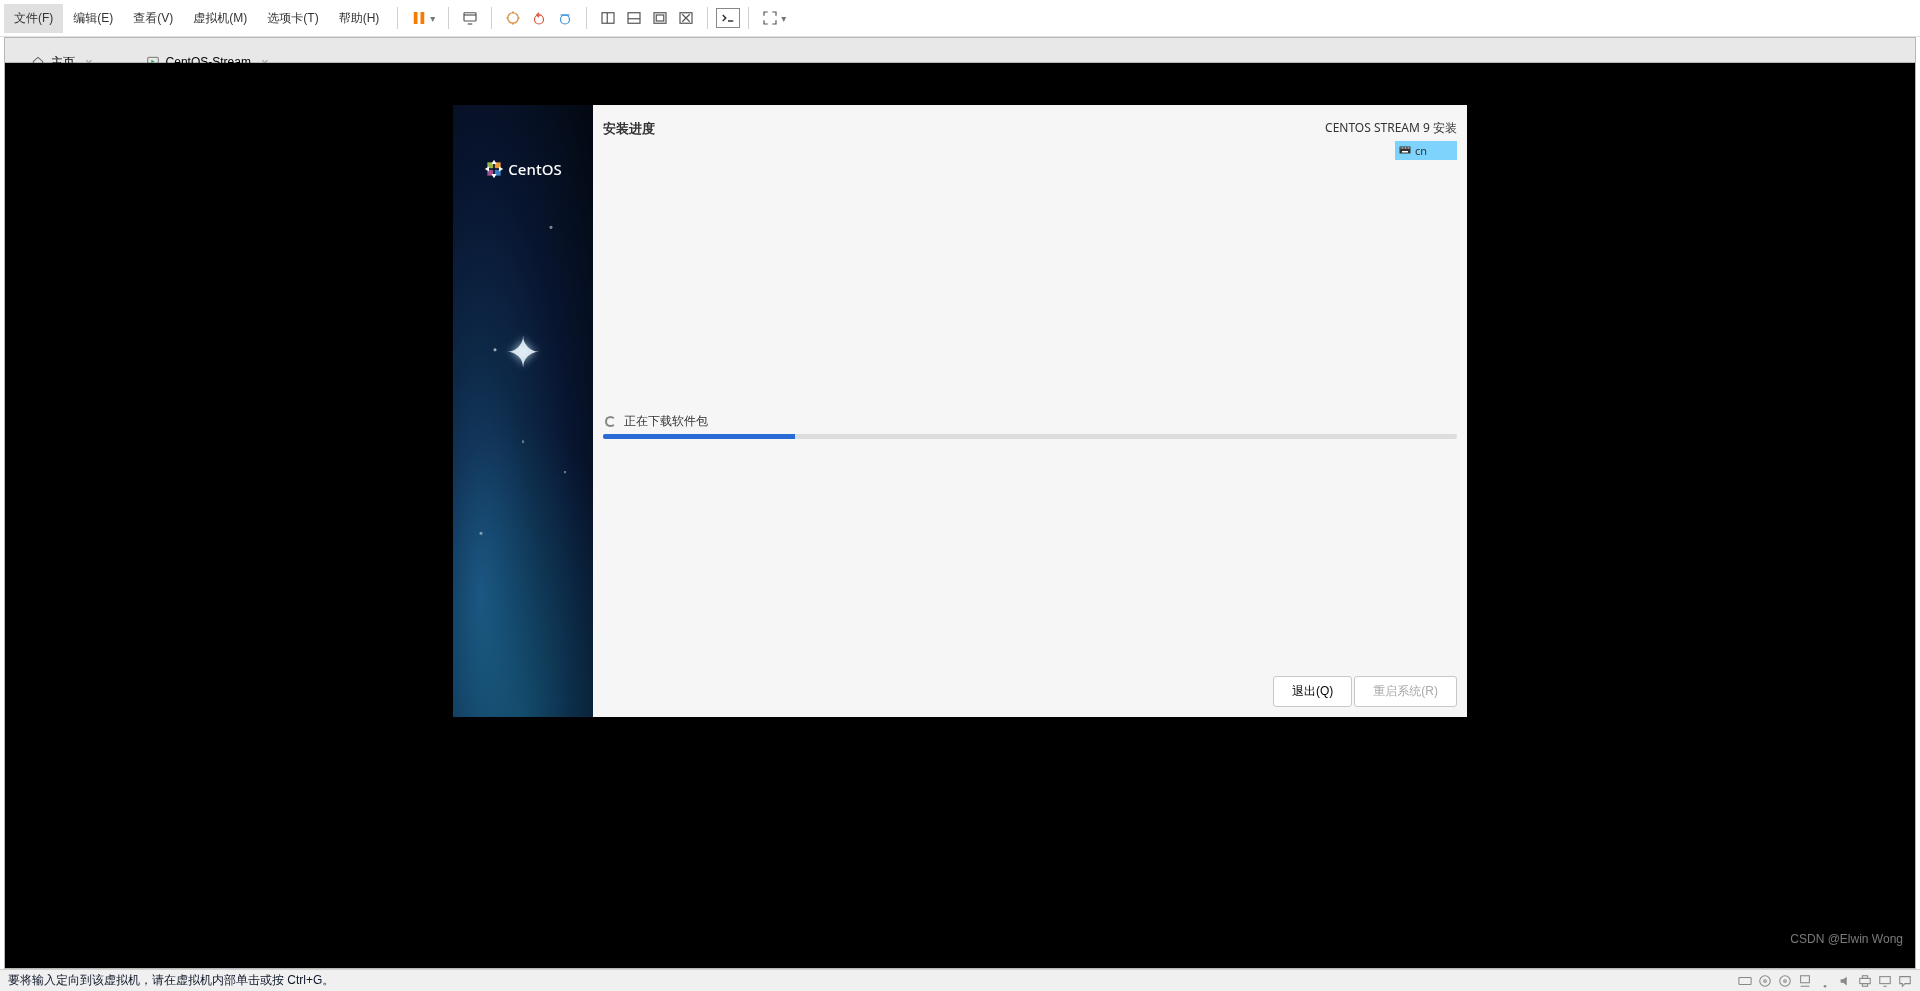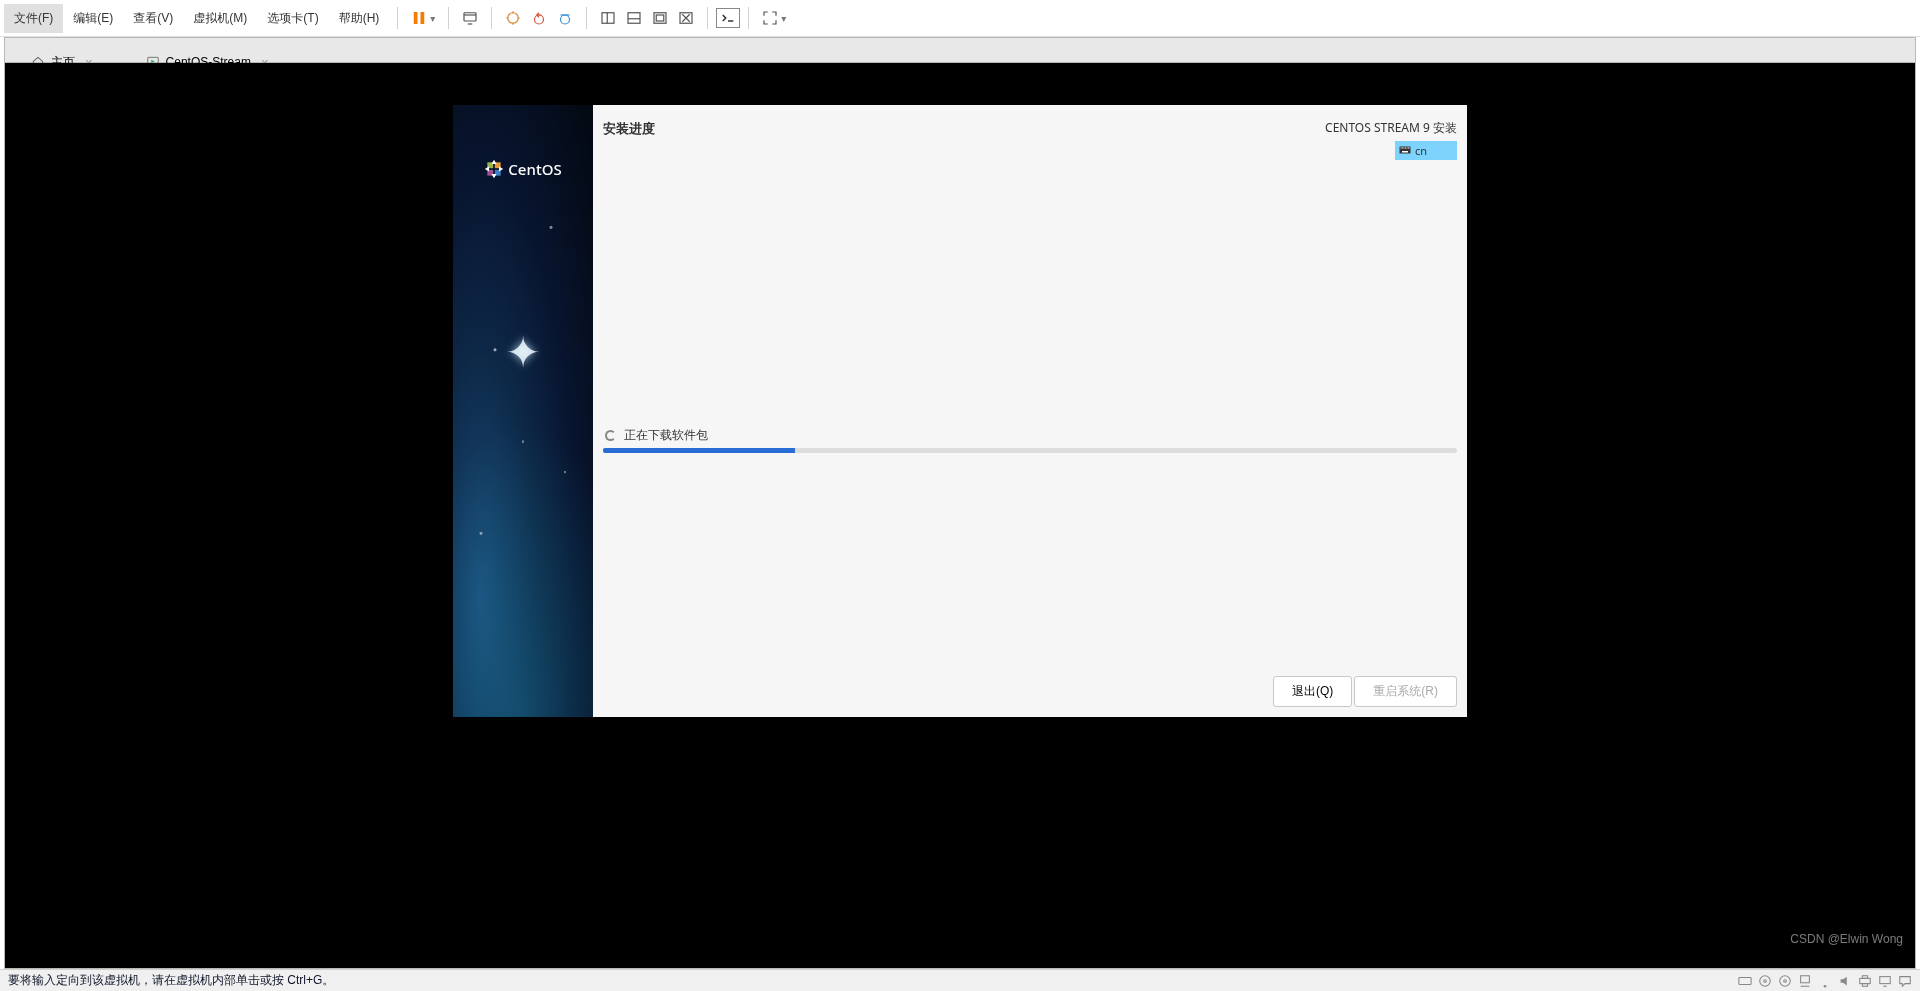--- a/index.html
+++ b/index.html
@@ -165,21 +165,21 @@
       padding:2px 30px 2px 4px;
       font-size:11px;
       margin-top:4px;
       gap:4px;
     }
     .kb-indicator svg { width:12px; height:10px; }
     
     .anaconda-body { flex:1; position:relative; padding:0 10px; }
     .progress-section {
       position:absolute;
-      top:258px;
+      top:244px;
       left:10px; right:10px;
     }
     .progress-label {
       display:flex;
       align-items:center;
       gap:8px;
       font-size:12px;
       margin-bottom:4px;
       padding-left:2px;
     }

